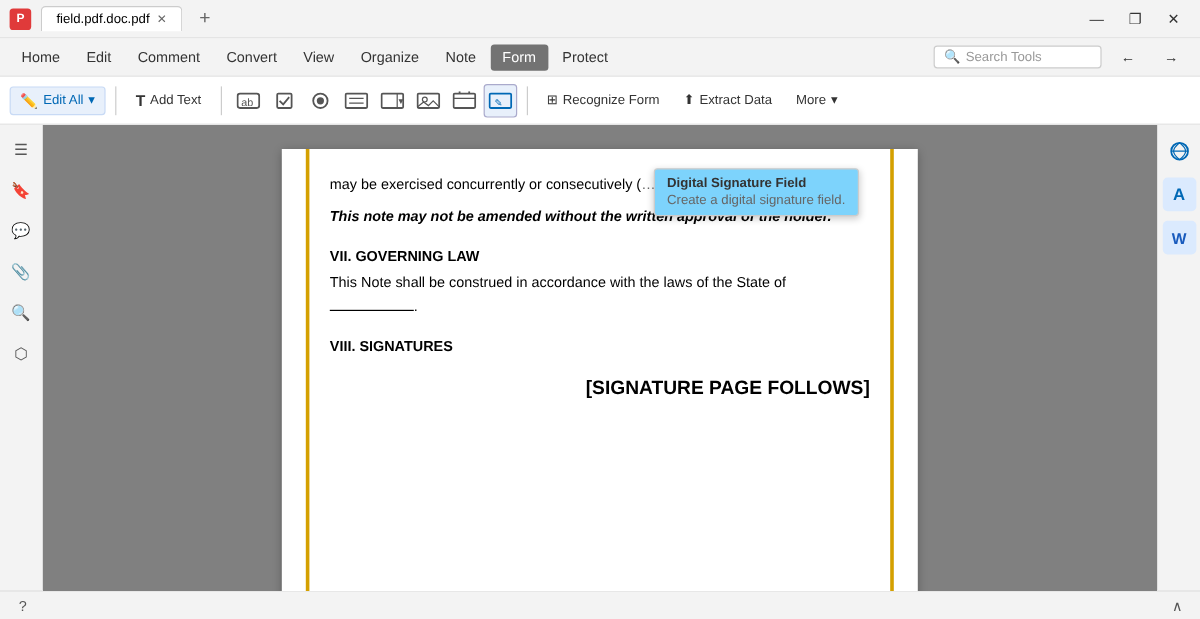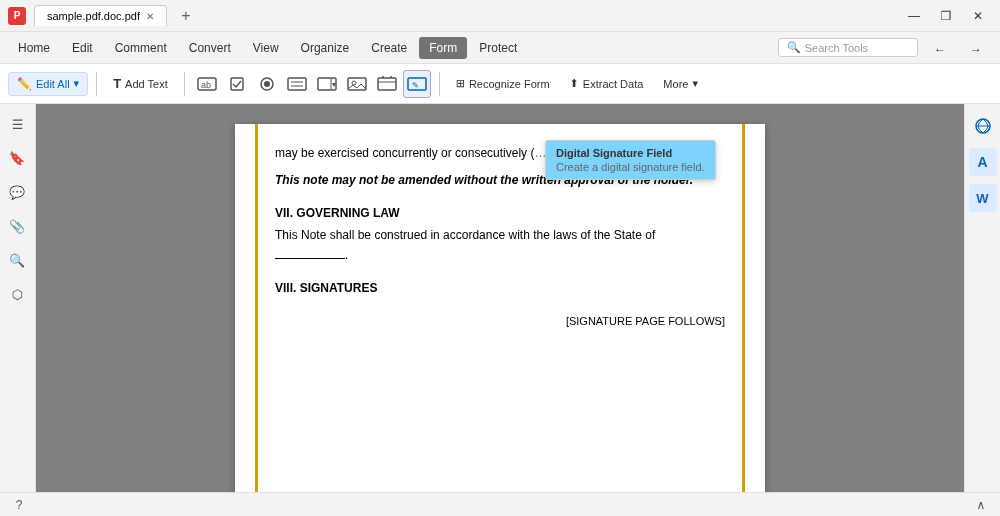--- a/index.html
+++ b/index.html
@@ -187,22 +187,22 @@
       margin-bottom: 6px;
       font-size: 12px;
     }
     .pdf-underline {
       display: inline-block;
       min-width: 70px;
       border-bottom: 1px solid #000;
     }
     .pdf-signature-line {
       text-align: right;
-      font-weight: normal;
-      font-size: 11px;
+      font-weight: bold;
+      font-size: 16px;
       margin-top: 20px;
     }
     .pdf-truncated {
       color: #000;
       font-size: 12px;
     }
 
     
     .tooltip-container {
       position: absolute;
@@ -272,39 +272,39 @@
     }
   </style>
 </head>
 <body>
 
 <div class="titlebar">
   <div class="titlebar-app-icon">
     <span style="font-size:10px; font-weight:bold;">P</span>
   </div>
   <div class="titlebar-tab">
-    <span>sample.pdf.doc.pdf</span>
+    <span>field.pdf.doc.pdf</span>
     <span class="titlebar-tab-close">✕</span>
   </div>
   <span class="titlebar-new-tab">+</span>
   <div class="titlebar-controls">
     <div class="titlebar-btn">—</div>
     <div class="titlebar-btn">❐</div>
     <div class="titlebar-btn close">✕</div>
   </div>
 </div>
 
 <div class="menubar">
   <div class="menu-item">Home</div>
   <div class="menu-item">Edit</div>
   <div class="menu-item">Comment</div>
   <div class="menu-item">Convert</div>
   <div class="menu-item">View</div>
   <div class="menu-item">Organize</div>
-  <div class="menu-item">Create</div>
+  <div class="menu-item">Note</div>
   <div class="menu-item active">Form</div>
   <div class="menu-item">Protect</div>
   <div class="menu-spacer"></div>
   <div class="menu-search">
     <span>🔍</span>
     <span style="font-size:11px; color:#999;">Search Tools</span>
   </div>
   <div style="display:flex; gap:4px; margin-left:4px;">
     <div class="menu-item">←</div>
     <div class="menu-item">→</div>

